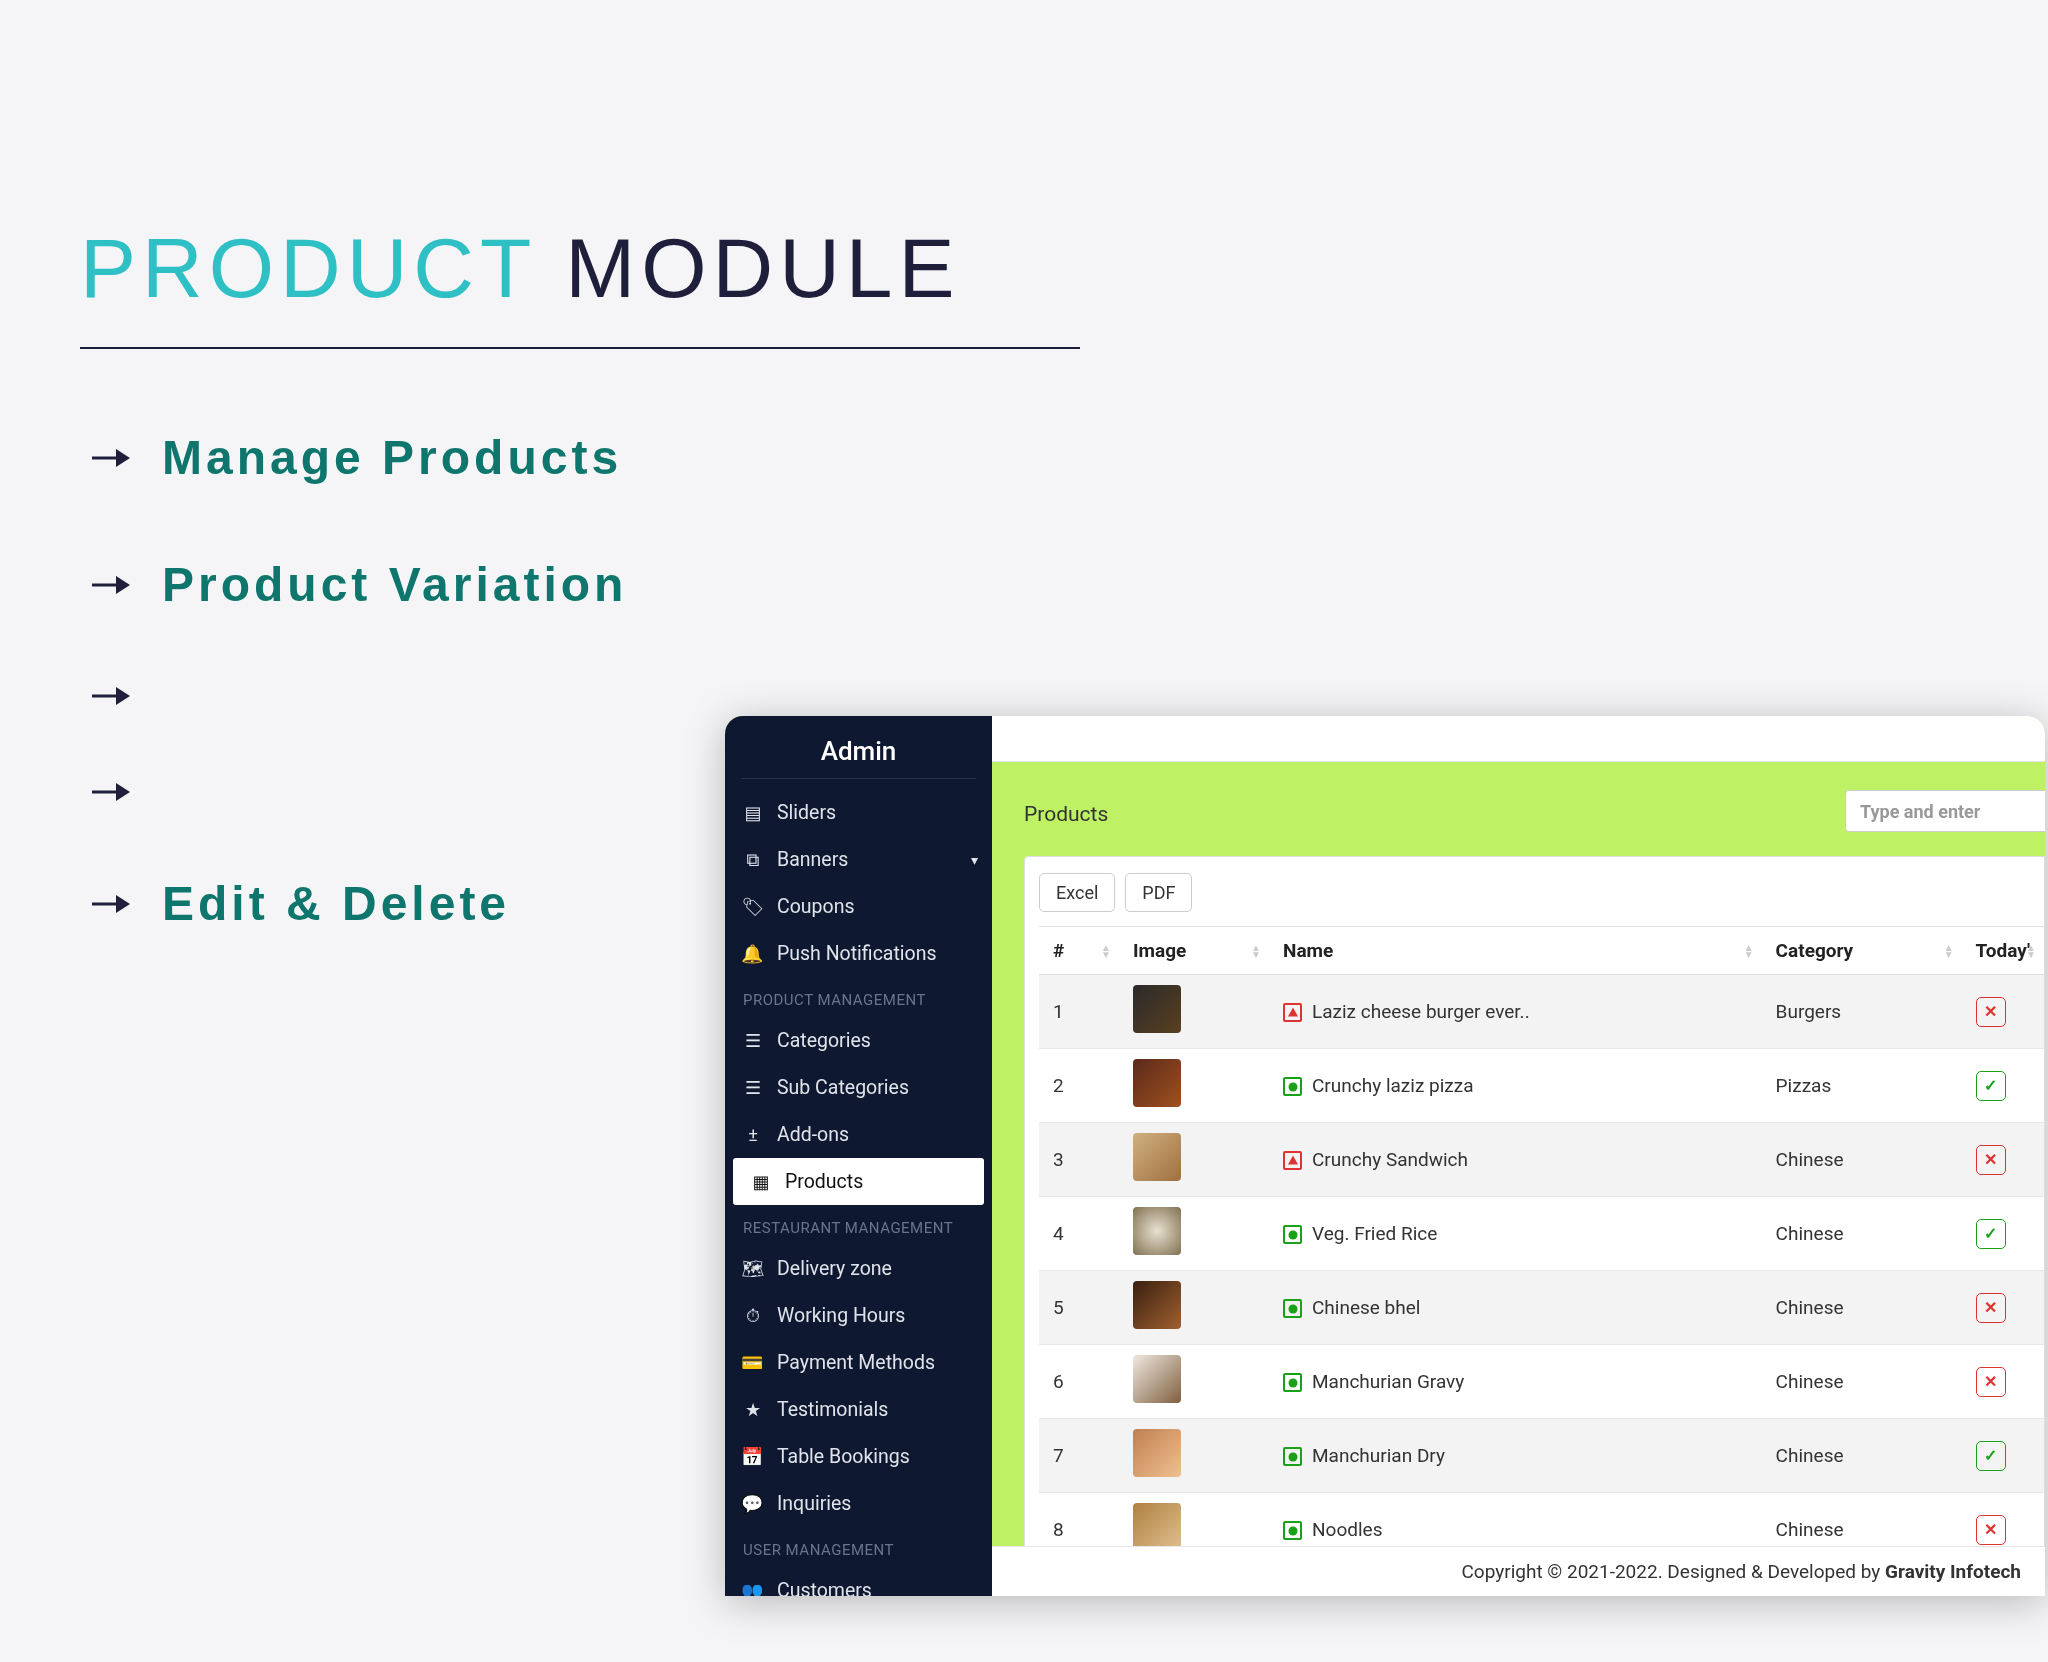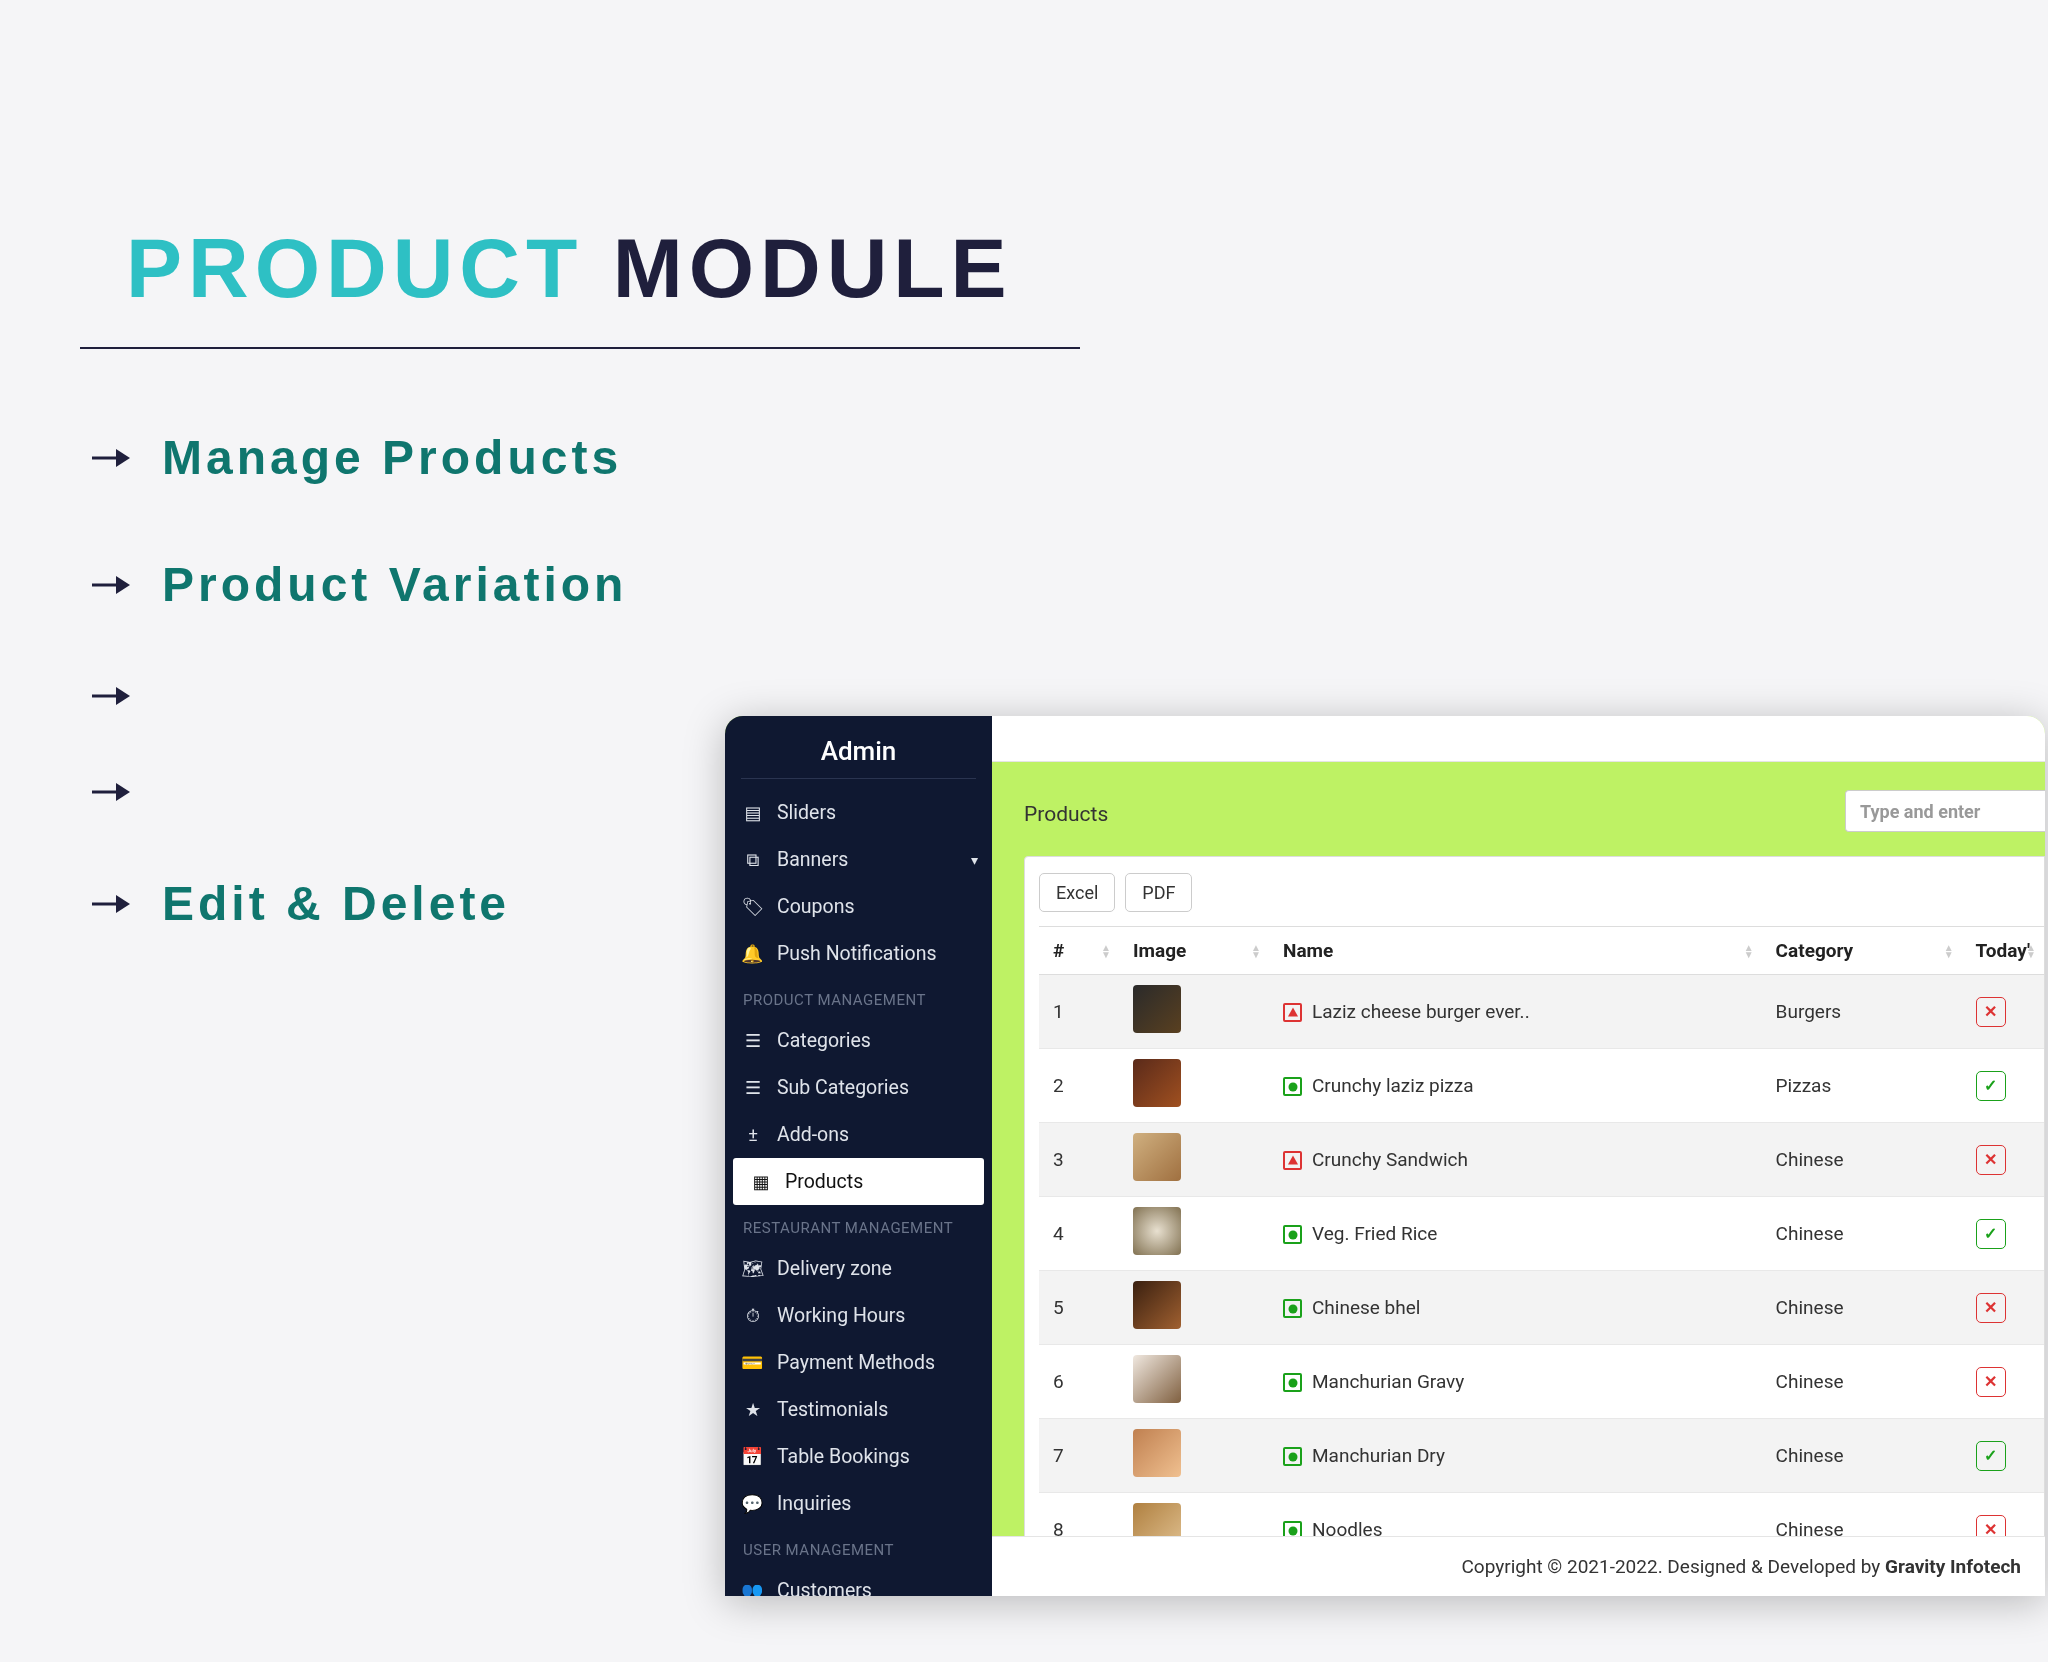--- a/index.html
+++ b/index.html
@@ -1,18 +1,18 @@
 <!DOCTYPE html>
 <html><head>
 <meta charset="utf-8">
 <style>
 * { margin:0; padding:0; box-sizing:border-box; }
 body { background:#f5f5f7; font-family:-apple-system,BlinkMacSystemFont,"Segoe UI",Roboto,sans-serif; width:2048px; height:1662px; position:relative; overflow:hidden; }
 .title-wrap { position:absolute; left:80px; top:220px; }
-.title { font-size:84px; font-weight:700; letter-spacing:6px; font-family:Arial,sans-serif;margin-left:46px; }
+.title { font-size:84px; font-weight:400; letter-spacing:6px; font-family:Arial,sans-serif; }
 .title .teal { color:#2ec0c4; }
 .title .dark { color:#1f1f3c; }
 .hr { border:none; border-top:2px solid #1f1f3c; width:1000px; margin-top:30px; }
 .bullets { position:absolute; left:90px; top:430px; }
 .bullet { display:flex; align-items:center; gap:32px; margin-bottom:72px; }
 .arrow { width:40px; height:24px; flex-shrink:0; }
 .bullet-text { font-size:48px; font-weight:600; color:#0f766e; letter-spacing:4px; font-family:Arial,sans-serif; }
 
 .panel { position:absolute; left:725px; top:716px; width:1320px; height:880px; background:#bef264; border-radius:18px 18px 0 0; overflow:hidden; box-shadow:0 6px 40px rgba(0,0,0,0.25); }
 
@@ -44,21 +44,21 @@
 .thumb { width:48px; height:48px; border-radius:4px; display:inline-block; }
 .veg-ind { display:inline-block; width:19px; height:19px; border:2px solid; border-radius:2px; position:relative; vertical-align:middle; margin-right:10px; }
 .veg-ind::after { content:""; position:absolute; left:50%; top:50%; transform:translate(-50%,-50%); width:9px; height:9px; border-radius:50%; }
 .veg-ind.green { border-color:#1aa11a; } .veg-ind.green::after { background:#1aa11a; }
 .veg-ind.red { border-color:#d33; } .veg-ind.red::after { width:0; height:0; border-left:5px solid transparent; border-right:5px solid transparent; border-bottom:9px solid #d33; border-radius:0; background:none; top:45%; }
 
 .stat-btn { display:inline-flex; align-items:center; justify-content:center; width:30px; height:30px; border-radius:5px; border:1.5px solid; font-size:16px; font-weight:bold; }
 .stat-btn.ok { border-color:#1aa11a; color:#1aa11a; }
 .stat-btn.no { border-color:#d33; color:#d33; }
 
-.footer { position:absolute; left:267px; bottom:0; right:0; height:60px; background:#fff; border-top:1px solid #e5e5e5; display:flex; align-items:center; justify-content:flex-end; padding-right:24px; font-size:19px; color:#333; }
+.footer { position:absolute; left:267px; bottom:0; right:0; height:50px; background:#fff; border-top:1px solid #e5e5e5; display:flex; align-items:center; justify-content:flex-end; padding-right:24px; font-size:19px; color:#333; }
 .footer b { font-weight:700; }
 
 
 .t1 { background:linear-gradient(135deg,#2a2a2a,#5a4020); }
 .t2 { background:linear-gradient(135deg,#5a2a1a,#a05020); }
 .t3 { background:linear-gradient(135deg,#d0b080,#a07040); }
 .t4 { background:radial-gradient(circle,#e8e0d0,#807050); }
 .t5 { background:linear-gradient(135deg,#3a2010,#a06030); }
 .t6 { background:linear-gradient(135deg,#f0e8e0,#806040); }
 .t7 { background:linear-gradient(135deg,#c08050,#f0c090); }

